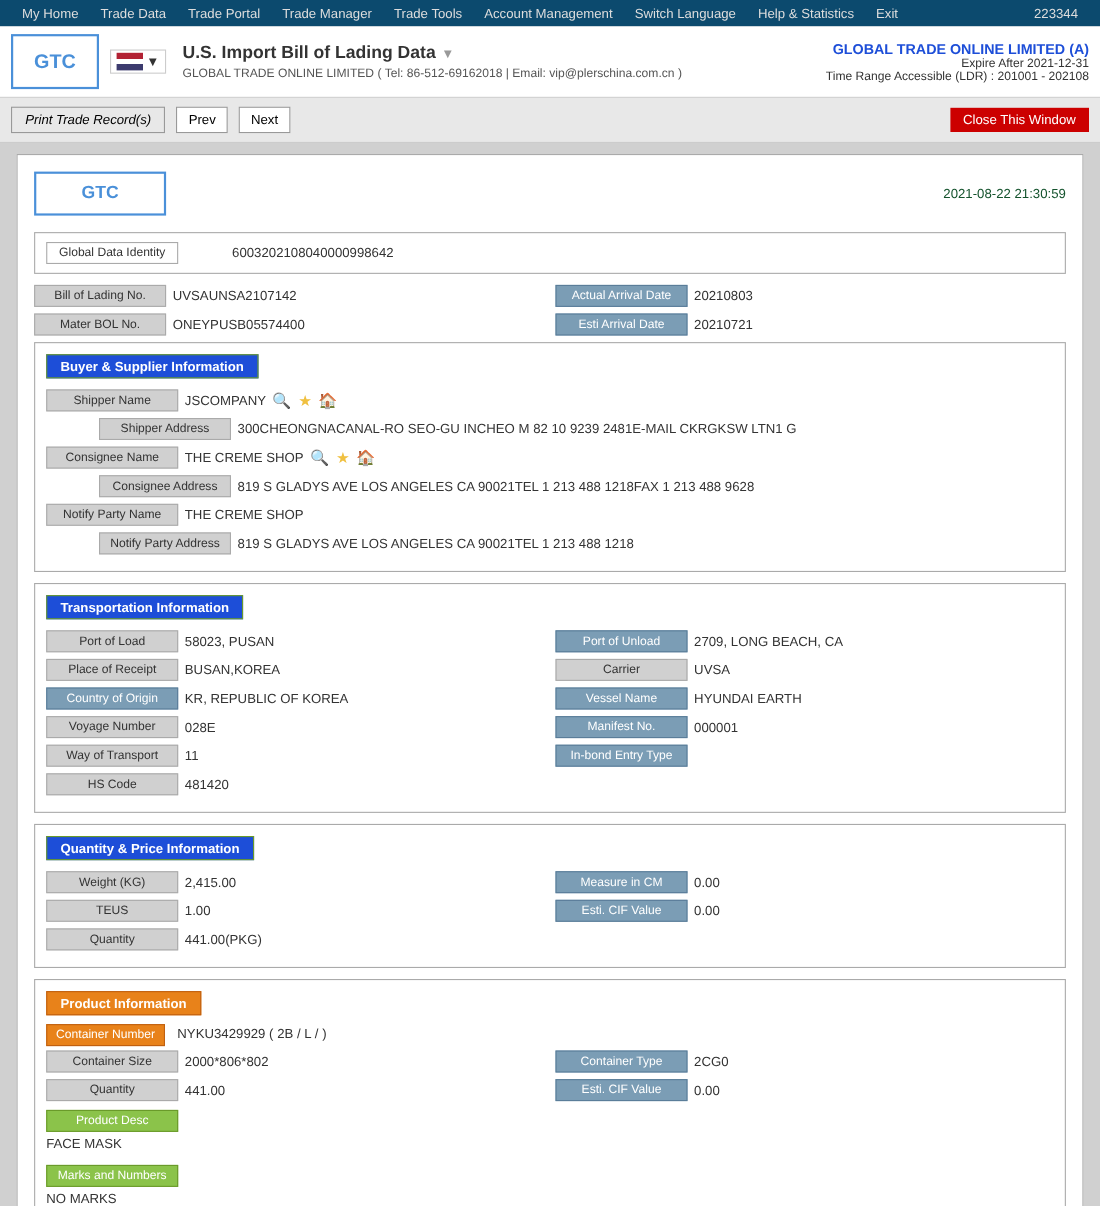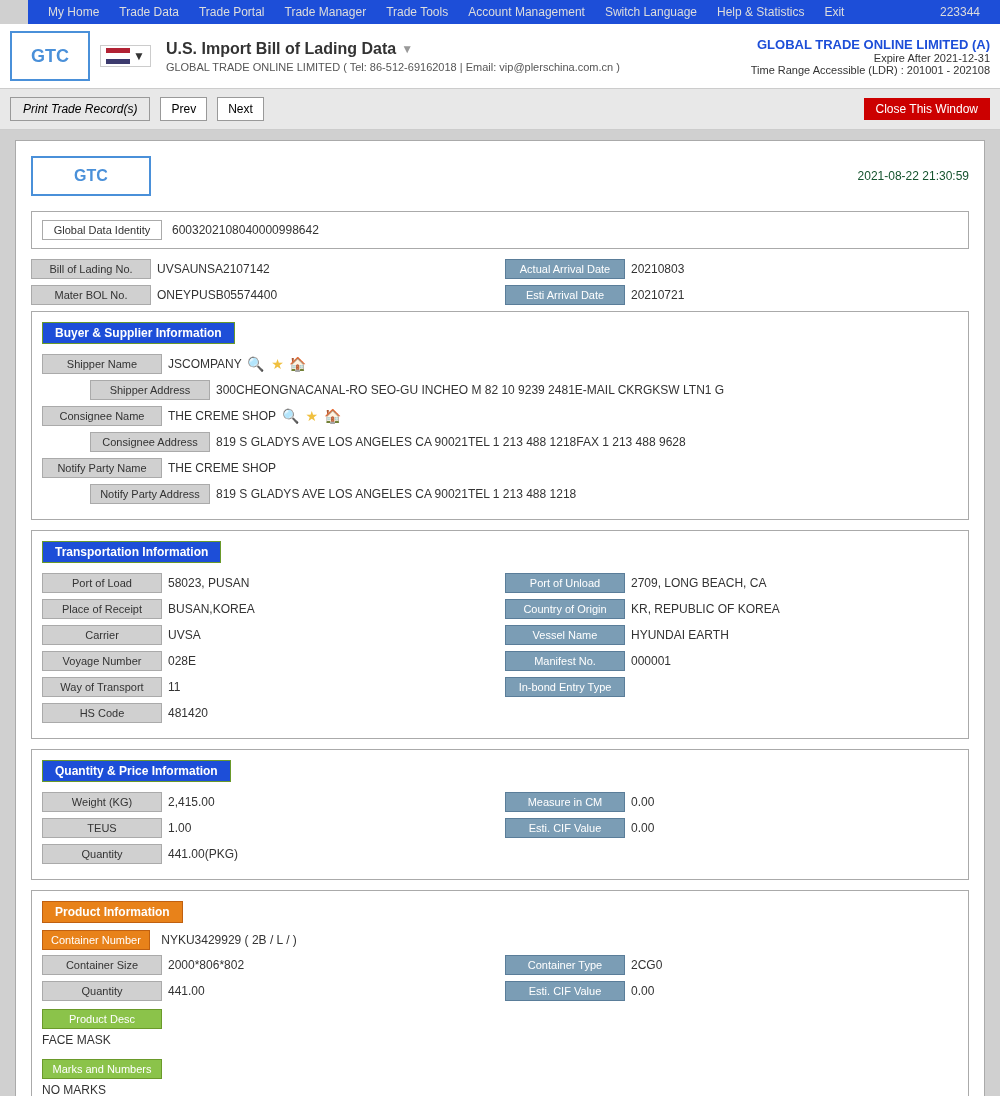--- a/index.html
+++ b/index.html
@@ -1,27 +1,26 @@
 <!DOCTYPE html>
 <html><head>
   <meta charset="utf-8">
   <style>
     * { box-sizing: border-box; margin: 0; padding: 0; }
     body { font-family: Arial, sans-serif; font-size: 12px; background: #d0d0d0; color: #333; }
 
     
     .top-nav {
-      background: #1d4ed8;
+      background: #0c4a6e;
       color: #ccc;
       display: flex;
       align-items: center;
       padding: 0 10px;
       height: 24px;
       font-size: 12px;
-      margin-left: 28px;
     }
     .top-nav .nav-items { display: flex; gap: 0; flex: 1; }
     .top-nav .nav-item {
       padding: 0 10px;
       height: 24px;
       line-height: 24px;
       cursor: pointer;
       color: #ddd;
     }
     .top-nav .user-id { margin-left: auto; color: #ddd; padding-right: 10px; }
@@ -137,21 +136,21 @@
       align-items: center;
       gap: 10px;
     }
     .identity-row .label-box {
       background: #fff;
       border: 1px solid #aaa;
       padding: 3px 8px;
       font-size: 11px;
       white-space: nowrap;
     }
-    .identity-row .value { font-size: 12px; }
+    .identity-row .value { font-size: 12px; margin-left: 39px; }
 
     
     .info-grid {
       display: grid;
       grid-template-columns: 1fr 1fr;
       gap: 6px 10px;
       margin-bottom: 5px;
     }
     .info-item {
       display: flex;
@@ -355,26 +354,26 @@
         </div>
         <div class="info-item">
           <span class="field-label blue-gray">Port of Unload</span>
           <span class="field-value">2709, LONG BEACH, CA</span>
         </div>
         <div class="info-item">
           <span class="field-label">Place of Receipt</span>
           <span class="field-value">BUSAN,KOREA</span>
         </div>
         <div class="info-item">
+          <span class="field-label">Carrier</span>
+          <span class="field-value">UVSA</span>
+        </div>
+        <div class="info-item">
           <span class="field-label blue-gray">Country of Origin</span>
           <span class="field-value">KR, REPUBLIC OF KOREA</span>
-        </div>
-        <div class="info-item">
-          <span class="field-label">Carrier</span>
-          <span class="field-value">UVSA</span>
         </div>
         <div class="info-item">
           <span class="field-label blue-gray">Vessel Name</span>
           <span class="field-value">HYUNDAI EARTH</span>
         </div>
         <div class="info-item">
           <span class="field-label">Voyage Number</span>
           <span class="field-value">028E</span>
         </div>
         <div class="info-item">

